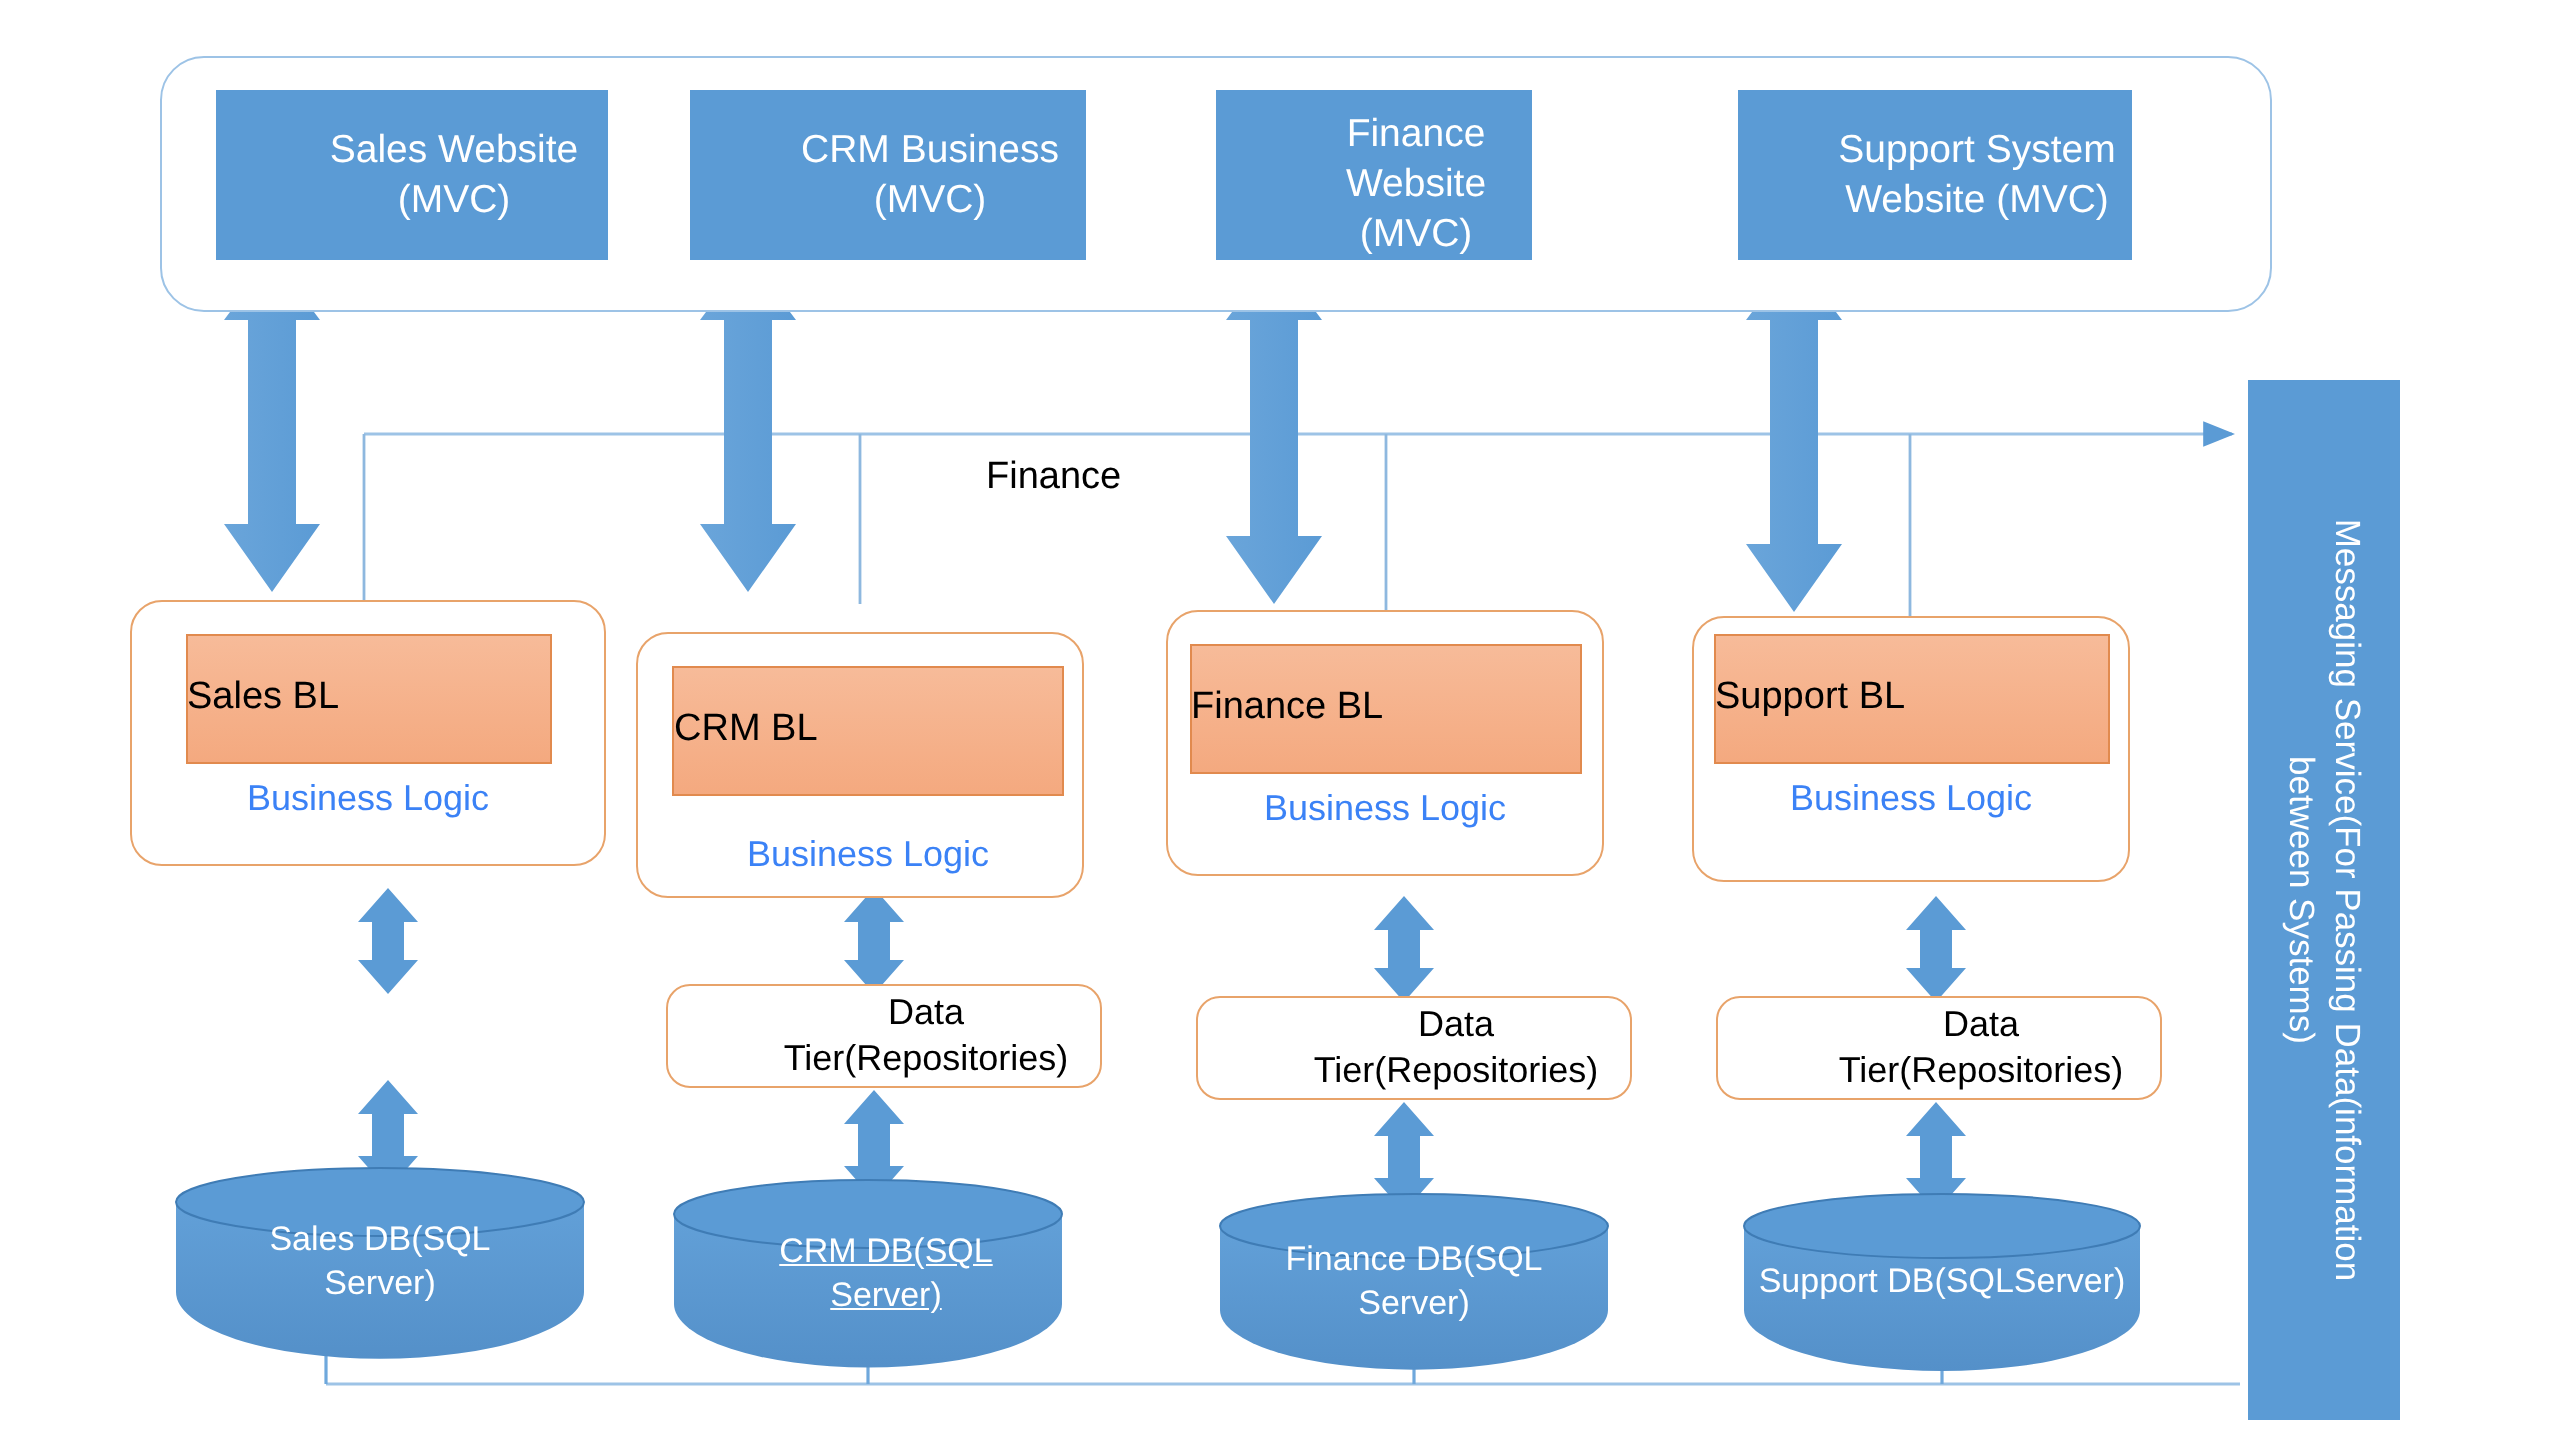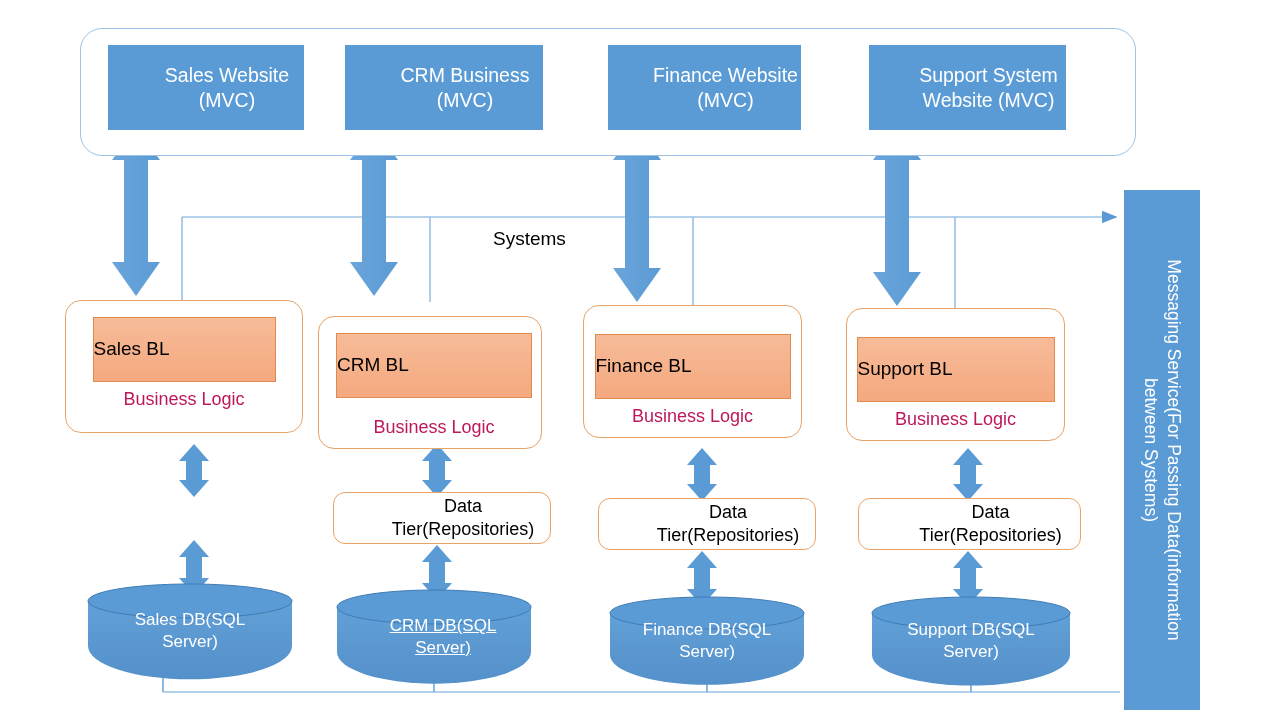--- a/index.html
+++ b/index.html
@@ -59,21 +59,21 @@
     background: linear-gradient(180deg, #F7BB99 0%, #F4A97F 100%);
     border: 1px solid #E18A4E;
     color: #000000;
     font-size: 19px;
     display: flex;
     align-items: center;
     justify-content: flex-start;
     box-sizing: border-box;
   }
   .bl-caption {
-    color: #be185d;
+    color: #3b82f6;
     font-size: 18px;
     margin-top: 6px;
     width: 100%;
     text-align: center;
   }
   
   .data-tier {
     border: 1.3px solid #E8A36A;
     border-radius: 12px;
     background: #ffffff;
@@ -215,21 +215,21 @@
   <div class="node pres-container" style="left:80px; top:28px; width:1056px; height:128px;"></div>
 
   <div class="node web-box" style="left:108px; top:45px; width:196px; height:85px; flex-direction:column;">
     <span>Sales Website</span>
     <span>(MVC)</span>
   </div>
   <div class="node web-box" style="left:345px; top:45px; width:198px; height:85px; flex-direction:column;">
     <span>CRM Business</span>
     <span>(MVC)</span>
   </div>
-  <div class="node web-box" style="left:608px; top:45px; width:193px; height:85px; flex-direction:column;">
+  <div class="node web-box" style="left:608px; top:45px; width:158px; height:85px; flex-direction:column;justify-content:flex-end;">
     <span>Finance Website</span>
     <span>(MVC)</span>
   </div>
   <div class="node web-box" style="left:869px; top:45px; width:197px; height:85px; flex-direction:column;">
     <span>Support System</span>
     <span>Website (MVC)</span>
   </div>
 
   <div class="node bl-container" style="left:65px; top:300px; width:238px; height:133px; padding:16px 12px 0 12px;">
     <div class="bl-inner" style="width:183px; height:65px;">
@@ -238,28 +238,28 @@
     <div class="bl-caption">Business Logic</div>
   </div>
 
   <div class="node bl-container" style="left:318px; top:316px; width:224px; height:133px; padding:16px 4px 0 12px;gap:12px;">
     <div class="bl-inner" style="width:196px; height:65px;">
       <span>CRM BL</span>
     </div>
     <div class="bl-caption">Business Logic</div>
   </div>
 
-  <div class="node bl-container" style="left:583px; top:305px; width:219px; height:133px; padding:28px 12px 0 12px;">
+  <div class="node bl-container" style="left:583px; top:305px; width:219px; height:133px; padding:16px 12px 0 12px;">
     <div class="bl-inner" style="width:196px; height:65px;">
       <span>Finance BL</span>
     </div>
     <div class="bl-caption">Business Logic</div>
   </div>
 
-  <div class="node bl-container" style="left:846px; top:308px; width:219px; height:133px; padding:28px 12px 0 12px;">
+  <div class="node bl-container" style="left:846px; top:308px; width:219px; height:133px; padding:8px 12px 0 12px;">
     <div class="bl-inner" style="width:198px; height:65px;">
       <span>Support BL</span>
     </div>
     <div class="bl-caption">Business Logic</div>
   </div>
 
   <div class="node data-tier" style="left:333px; top:492px; width:218px; height:52px; flex-direction:column;">
     <span>Data</span>
     <span>Tier(Repositories)</span>
   </div>
@@ -277,26 +277,26 @@
     <span>Server)</span>
   </div>
   <div class="db-label" style="left:346px; top:606px; width:194px; height:62px; flex-direction:column;text-decoration:underline;">
     <span>CRM DB(SQL</span>
     <span>Server)</span>
   </div>
   <div class="db-label" style="left:610px; top:611px; width:194px; height:60px; flex-direction:column;">
     <span>Finance DB(SQL</span>
     <span>Server)</span>
   </div>
-  <div class="db-label" style="left:872px; top:611px; width:198px; height:60px; flex-direction:column;">
+  <div class="db-label" style="left:872px; top:611px; width:198px; height:60px; flex-direction:row;">
     <span>Support DB(SQL</span>
     <span>Server)</span>
   </div>
 
-  <div class="messages-label" style="left:493px; top:228px;">Systems</div>
+  <div class="messages-label" style="left:493px; top:228px;">Finance</div>
 
   <div class="node msg-bar" style="left:1124px; top:190px; width:76px; height:520px;"></div>
   <div class="msg-bar-text" style="left:1162px; top:450px; transform: translate(-50%,-50%) rotate(90deg);">
     <div>Messaging Service(For Passing Data(information</div>
     <div>between Systems)</div>
   </div>
 
 </div>
 
 </body></html>

